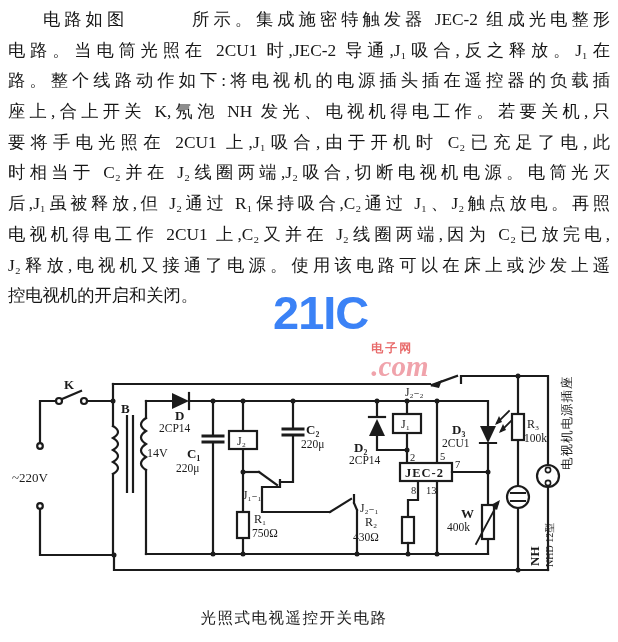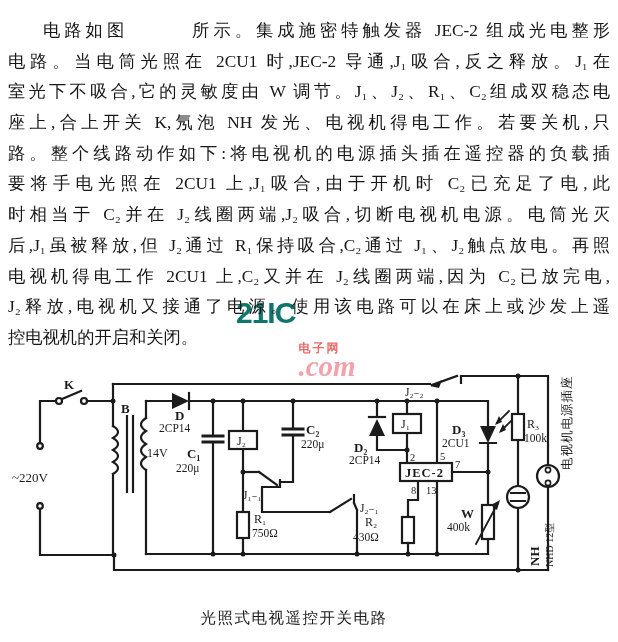--- a/index.html
+++ b/index.html
@@ -1,25 +1,25 @@
 <!DOCTYPE html>
 <html><head>
 <meta charset="utf-8">
 <style>
   html,body{margin:0;padding:0;background:#fff;}
   .page{position:relative;width:618px;height:642px;background:#ffffff;overflow:hidden;
         font-family:"Liberation Serif","DejaVu Serif",serif;color:#151515;}
-  .textblock{position:absolute;top:16px;left:8px;width:602px;z-index:2;}
+  .textblock{position:absolute;top:5px;left:8px;width:602px;z-index:2;}
   .tline{font-size:17.3px;line-height:30.7px;height:30.7px;overflow:hidden;
          text-align:justify;text-align-last:justify;white-space:normal;color:#171717;}
   .tline.first{text-indent:35px;}
   .tline.last{text-align-last:left;}
   .watermark{position:absolute;left:236px;top:296px;z-index:1;display:flex;align-items:flex-start;}
   .wm-logo{font-family:"Liberation Sans","DejaVu Sans",sans-serif;font-weight:bold;
-           font-size:30px;line-height:34px;color:#0f766e;letter-spacing:-1px;}
+           font-size:47px;line-height:34px;color:#3b82f6;letter-spacing:-1px;margin-left:37px;}
   .wm-right{display:flex;flex-direction:column;margin-left:3px;}
   .wm-site{font-size:12px;line-height:17px;color:#e86b6b;font-weight:bold;letter-spacing:2px;margin-top:44px;}
   .wm-com{font-style:italic;font-weight:bold;font-size:29px;line-height:20px;color:#f0a3ab;margin-top:-1px;}
   .circuit{position:absolute;left:0;top:360px;z-index:2;}
   .caption{position:absolute;top:608px;left:0;width:588px;text-align:center;
            font-size:15.5px;letter-spacing:1.5px;color:#191919;z-index:2;}
   svg text{fill:#1b1b1b;font-family:"Liberation Serif","DejaVu Serif",serif;}
   .lbl{font-size:12px;}
   .lbl-b{font-size:13px;font-weight:bold;}
   .lbl-s{font-size:11.5px;}
@@ -34,23 +34,22 @@
     <span class="wm-logo">21IC</span>
     <span class="wm-right">
       <span class="wm-site">电子网</span>
       <span class="wm-com">.com</span>
     </span>
   </div>
 
   <div class="textblock">
     <div class="tline first">电路如图　　　所示。集成施密特触发器 JEC-2 组成光电整形</div>
     <div class="tline">电路。当电筒光照在 2CU1 时,JEC-2 导通,J₁吸合,反之释放。J₁在</div>
-    <div class="tline">室光下不吸合,它的灵敏度由 W 调节。J₁、J₂、R₁、C₂组成双稳态电</div>
+    <div class="tline">路。整个线路动作如下:将电视机的电源插头插在遥控器的负载插</div>
     <div class="tline">座上,合上开关 K,氖泡 NH 发光、电视机得电工作。若要关机,只</div>
-    <div class="tline">路。整个线路动作如下:将电视机的电源插头插在遥控器的负载插</div>
     <div class="tline">要将手电光照在 2CU1 上,J₁吸合,由于开机时 C₂已充足了电,此</div>
     <div class="tline">时相当于 C₂并在 J₂线圈两端,J₂吸合,切断电视机电源。电筒光灭</div>
     <div class="tline">后,J₁虽被释放,但 J₂通过 R₁保持吸合,C₂通过 J₁、J₂触点放电。再照</div>
     <div class="tline">电视机得电工作 2CU1 上,C₂又并在 J₂线圈两端,因为 C₂已放完电,</div>
     <div class="tline">J₂释放,电视机又接通了电源。使用该电路可以在床上或沙发上遥</div>
     <div class="tline last">控电视机的开启和关闭。</div>
   </div>
 
   <svg class="circuit" width="618" height="250" viewBox="0 0 618 250" fill="none" stroke="#1b1b1b" stroke-width="2.2" stroke-linecap="square">
 

